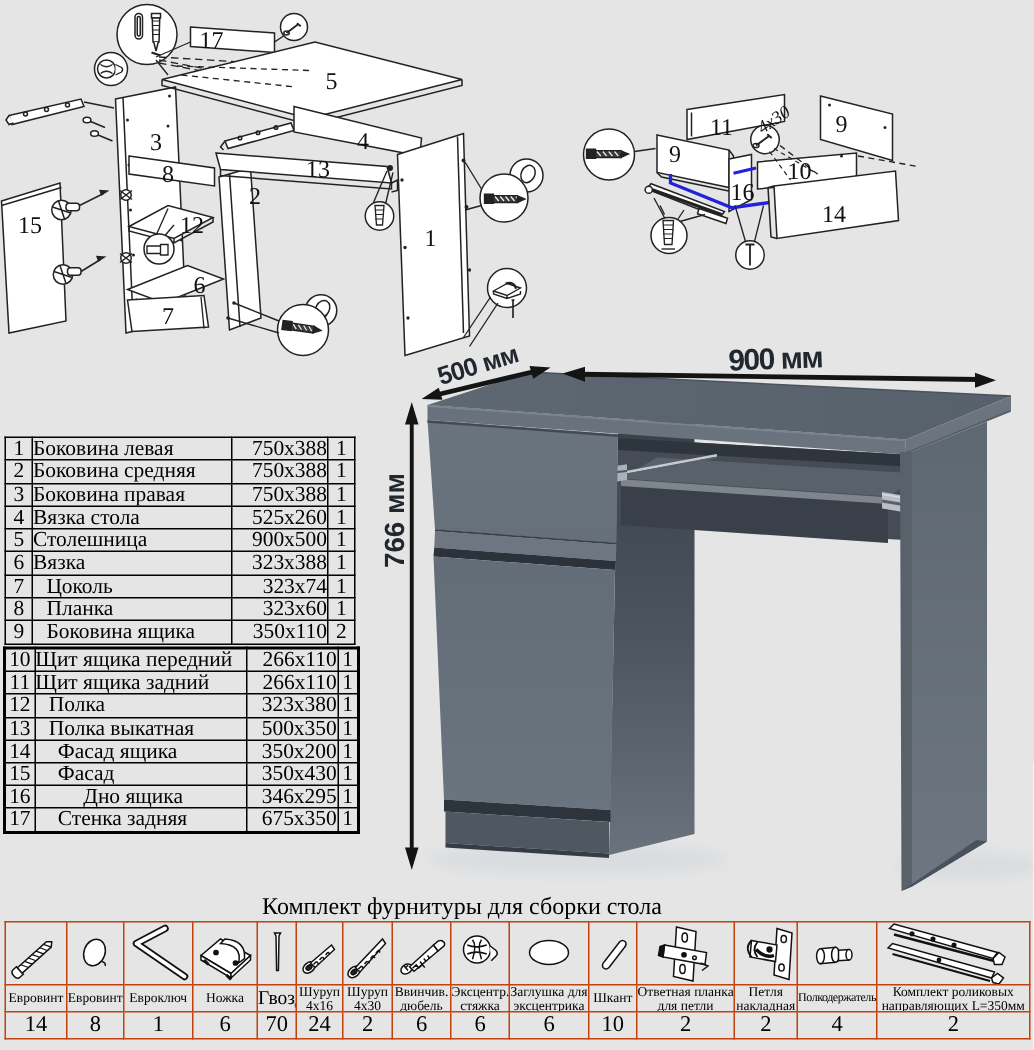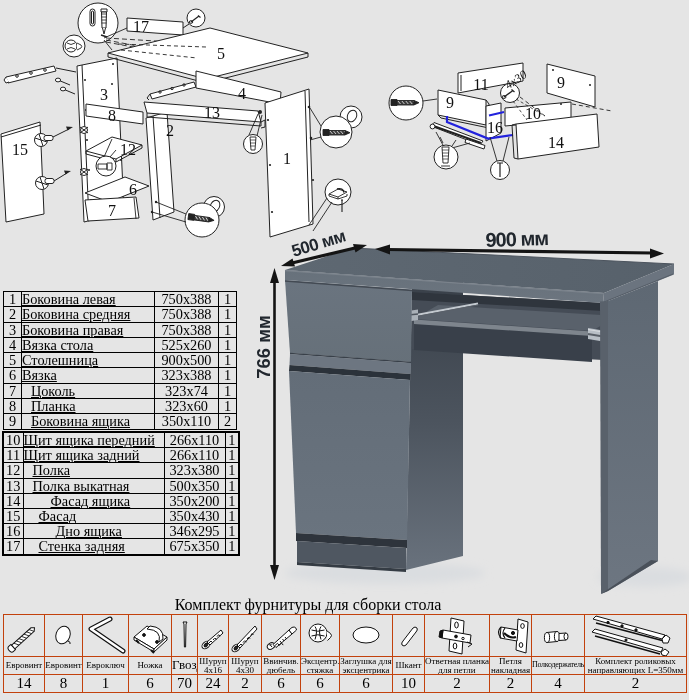--- a/index.html
+++ b/index.html
@@ -7,22 +7,22 @@
   font-family:"Liberation Serif",serif;}
 #diag{position:absolute;left:0;top:0;}
 table{border-collapse:collapse;}
 #t1{position:absolute;left:3px;top:291px;}
 #t1 table{font-family:"Liberation Serif",serif;font-size:14.3px;color:#000;}
 #t1 td{border:1px solid #000;padding:0;line-height:14.3px;height:14.3px;white-space:nowrap;overflow:hidden;}
 #t2w{position:absolute;left:2px;top:431px;}
 #t2w table{font-family:"Liberation Serif",serif;font-size:14.3px;color:#000;border:2px solid #000;}
 #t2w td{border:1px solid #000;padding:0;line-height:14.2px;height:14.2px;white-space:nowrap;overflow:hidden;}
 .num{text-align:center;}
-.nm{padding-left:4px;text-decoration:underline;}
-.sz{text-align:center;margin-top:44px;}
+.nm{padding-left:4px;}
+.sz{text-align:right;margin-top:44px;}
 #hwt{position:absolute;left:3px;top:614px;}
 #hwt td{border:1px solid #c2410c;text-align:center;vertical-align:middle;padding:0;overflow:hidden;}
 #hwt td svg{display:block;margin:0 auto;}
 #hwt .ic{height:41px;}
 #hwt .lbl{font-size:9px;line-height:8.2px;height:17px;font-family:"Liberation Serif",serif;white-space:nowrap;}
 #hwt .q{font-size:15px;height:15px;font-family:"Liberation Serif",serif;}
 #hwtitle{position:absolute;left:12px;top:596px;width:592px;text-align:center;
  font-family:"Liberation Serif",serif;font-size:16px;color:#000;}
 </style>
 </head>
@@ -479,21 +479,21 @@
             <td class="num">1</td>
           </tr>
 <tr>
             <td class="num">13</td>
             <td class="nm" style="padding-left:9px">Полка выкатная</td>
             <td class="sz">500x350</td>
             <td class="num">1</td>
           </tr>
 <tr>
             <td class="num">14</td>
-            <td class="nm" style="padding-left:27px">Фасад ящика</td>
+            <td class="nm" style="padding-left:15px">Фасад ящика</td>
             <td class="sz">350x200</td>
             <td class="num">1</td>
           </tr>
 <tr>
             <td class="num">15</td>
             <td class="nm" style="padding-left:15px">Фасад</td>
             <td class="sz">350x430</td>
             <td class="num">1</td>
           </tr>
 <tr>

